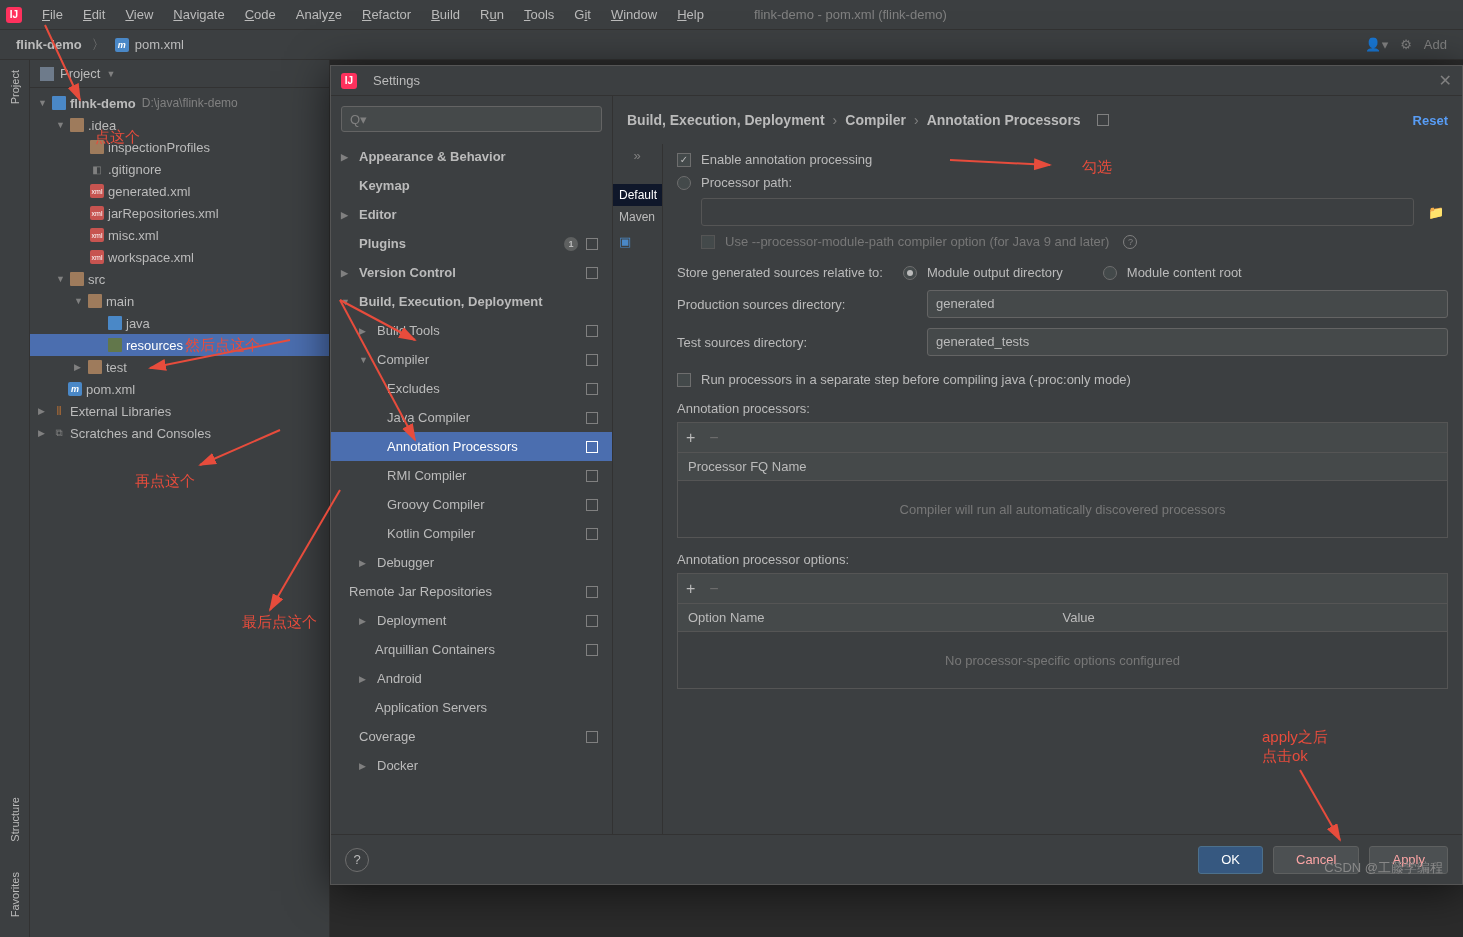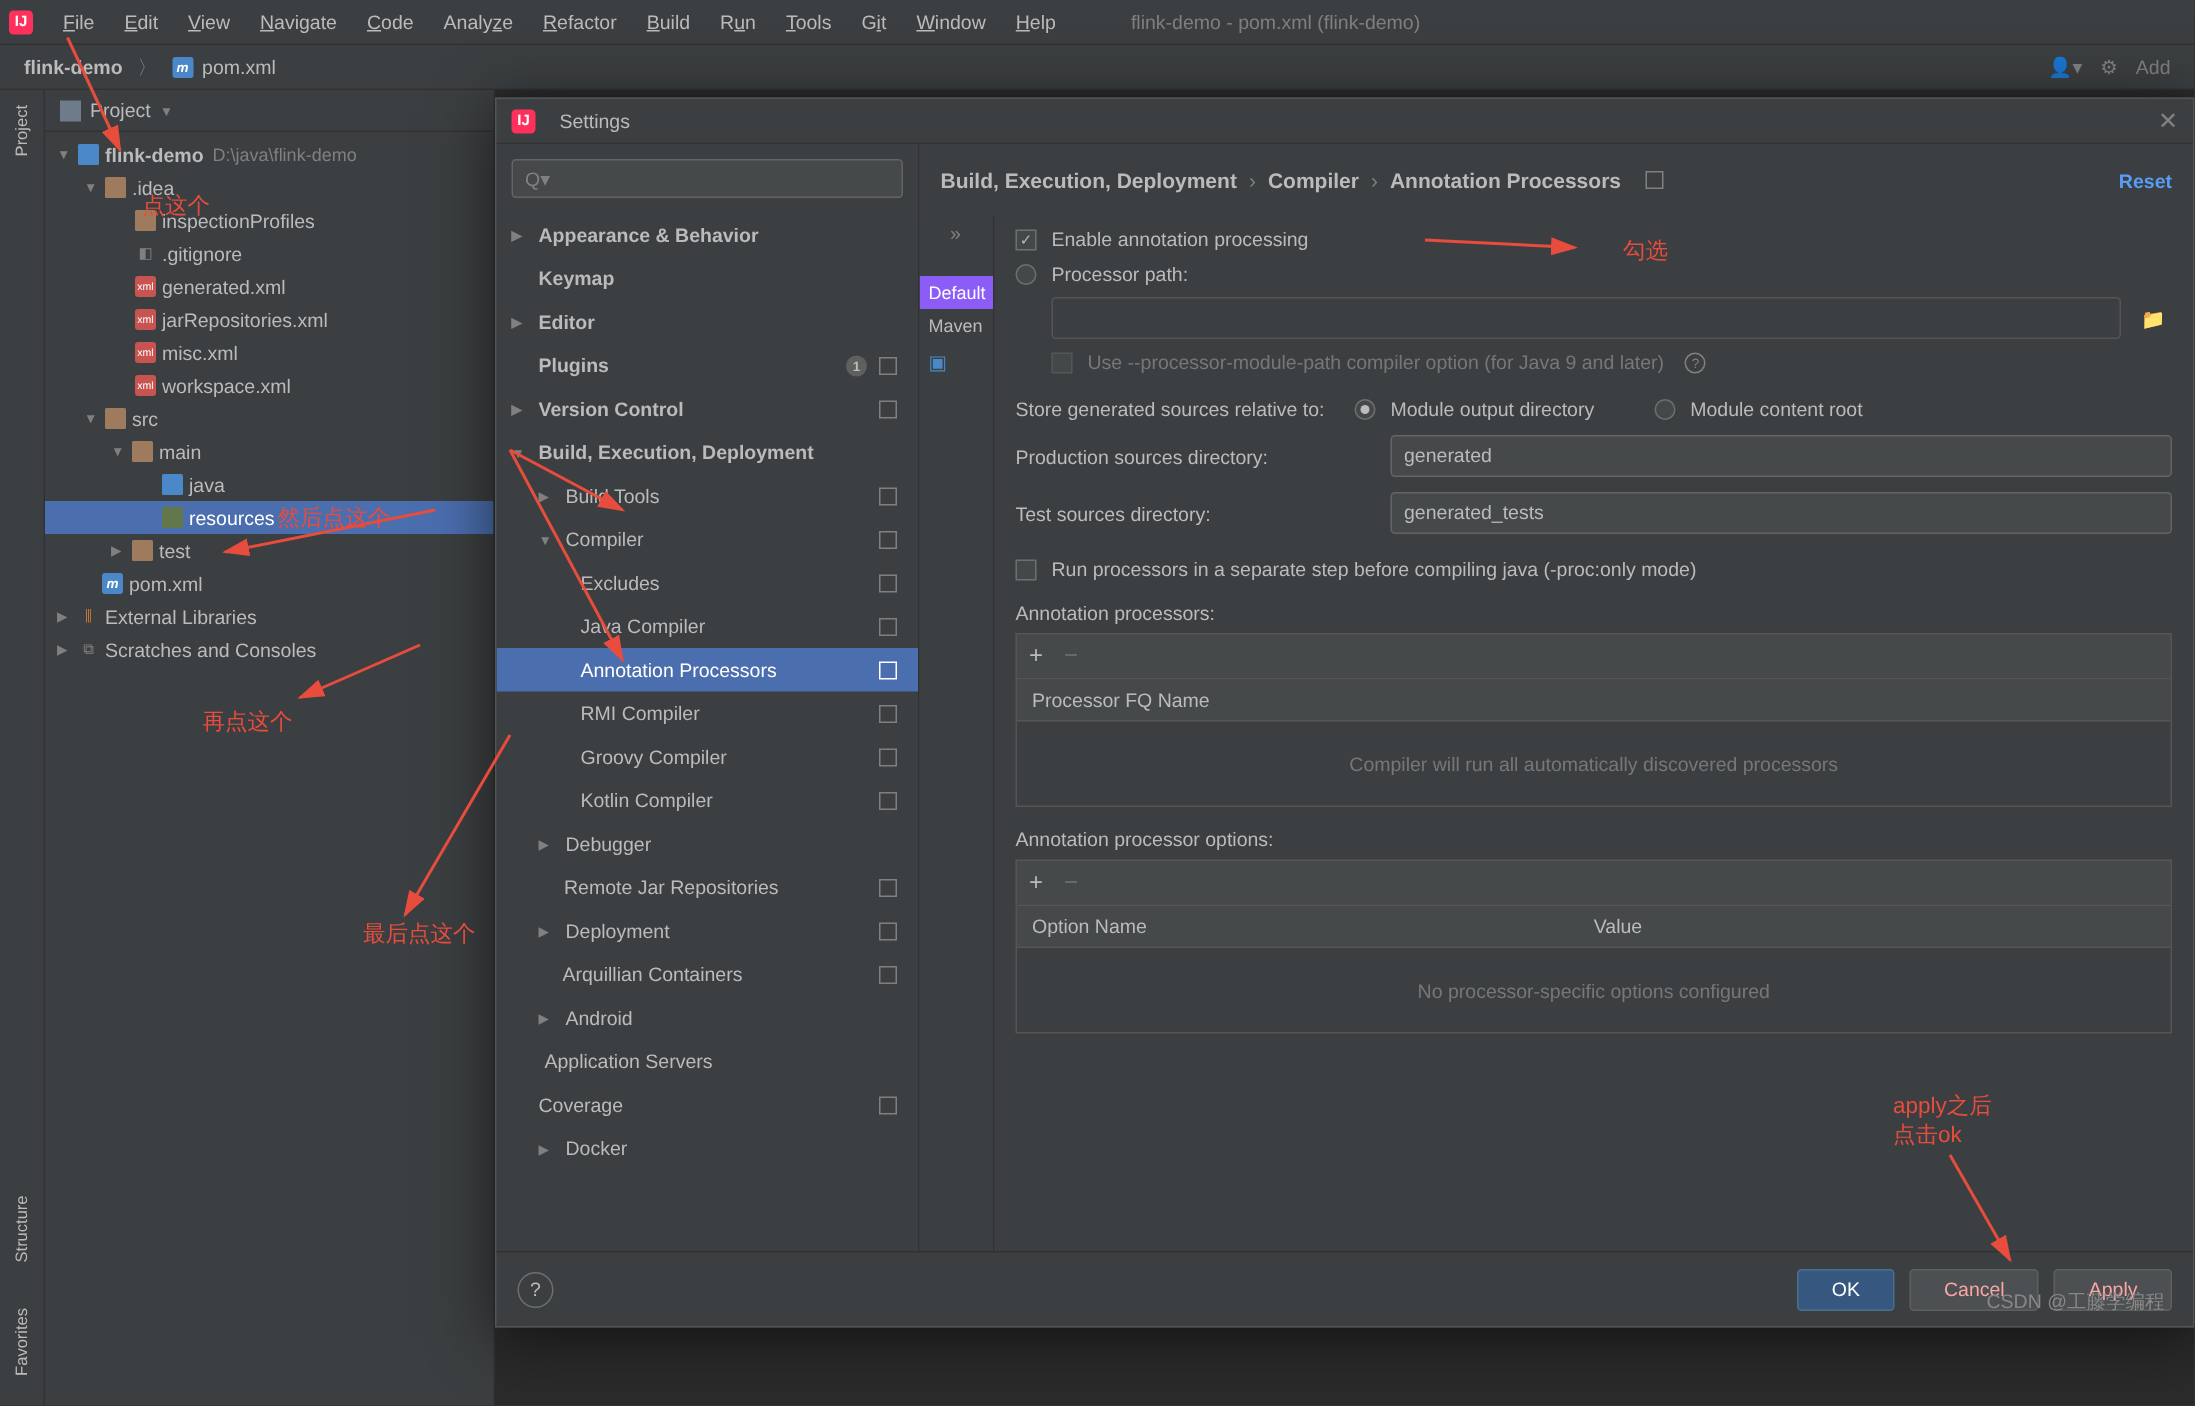--- a/index.html
+++ b/index.html
@@ -39,21 +39,21 @@
 .search-box { margin: 10px; height: 26px; background: #45494a; border: 1px solid #646464; border-radius: 3px; display: flex; align-items: center; padding: 0 8px; color: #808080; }
 .settings-list { flex: 1; overflow-y: auto; }
 .settings-item { display: flex; align-items: center; height: 29px; padding-left: 10px; cursor: pointer; position: relative; }
 .settings-item .chev { width: 12px; margin-right: 6px; font-size: 9px; color: #808080; }
 .settings-item.bold { font-weight: bold; color: #bbbbbb; }
 .settings-item.sel { background: #4b6eaf; color: white; }
 .settings-badge { position: absolute; right: 14px; width: 14px; height: 14px; background: #5e6060; border-radius: 7px; font-size: 9px; display: flex; align-items: center; justify-content: center; }
 .settings-mod { position: absolute; right: 14px; width: 12px; height: 12px; border: 1px solid #808080; }
 .profile-col { width: 50px; background: #3c3f41; border-right: 1px solid #323232; padding-top: 40px; }
 .profile-item { padding: 4px 6px; font-size: 12px; color: #bbbbbb; overflow: hidden; white-space: nowrap; }
-.profile-item.sel { background: #8b5cf6; color: white; }
+.profile-item.sel { background: #0f172a; color: white; }
 .settings-content { flex: 1; display: flex; flex-direction: column; background: #3c3f41; overflow: hidden; }
 .content-header { height: 48px; display: flex; align-items: center; padding: 0 14px; justify-content: space-between; border-bottom: 0; }
 .bc-path { display: flex; align-items: center; gap: 8px; font-size: 14px; }
 .bc-path .seg { color: #bbbbbb; }
 .bc-path .seg.bold { font-weight: bold; }
 .bc-path .sep { color: #808080; }
 .reset-link { color: #589df6; cursor: pointer; font-weight: bold; }
 .content-scroll { flex: 1; overflow-y: auto; padding: 0 14px 14px 14px; }
 .form-row { display: flex; align-items: center; margin: 8px 0; gap: 10px; }
 .checkbox { width: 14px; height: 14px; border: 1px solid #6e6e6e; background: #43494a; display: inline-flex; align-items: center; justify-content: center; font-size: 10px; color: #bbbbbb; }
@@ -298,38 +298,38 @@
             <span class="settings-mod"></span>
           </div>
         <div class="settings-item" style="padding-left:56px">
             <span>Kotlin Compiler</span>
             <span class="settings-mod"></span>
           </div>
         <div class="settings-item" style="padding-left:28px">
             <span class="chev">▶</span>
             <span>Debugger</span>
           </div>
-        <div class="settings-item" style="padding-left:45px">
+        <div class="settings-item" style="padding-left:18px">
             <span>Remote Jar Repositories</span>
             <span class="settings-mod"></span>
           </div>
         <div class="settings-item" style="padding-left:28px">
             <span class="chev">▶</span>
             <span>Deployment</span>
             <span class="settings-mod"></span>
           </div>
         <div class="settings-item" style="padding-left:44px">
             <span>Arquillian Containers</span>
             <span class="settings-mod"></span>
           </div>
         <div class="settings-item" style="padding-left:28px">
             <span class="chev">▶</span>
             <span>Android</span>
           </div>
-        <div class="settings-item" style="padding-left:32px">
+        <div class="settings-item" style="padding-left:44px">
             <span>Application Servers</span>
           </div>
         <div class="settings-item" style="padding-left:28px">
             <span>Coverage</span>
             <span class="settings-mod"></span>
           </div>
         <div class="settings-item" style="padding-left:28px">
             <span class="chev">▶</span>
             <span>Docker</span>
           </div>

